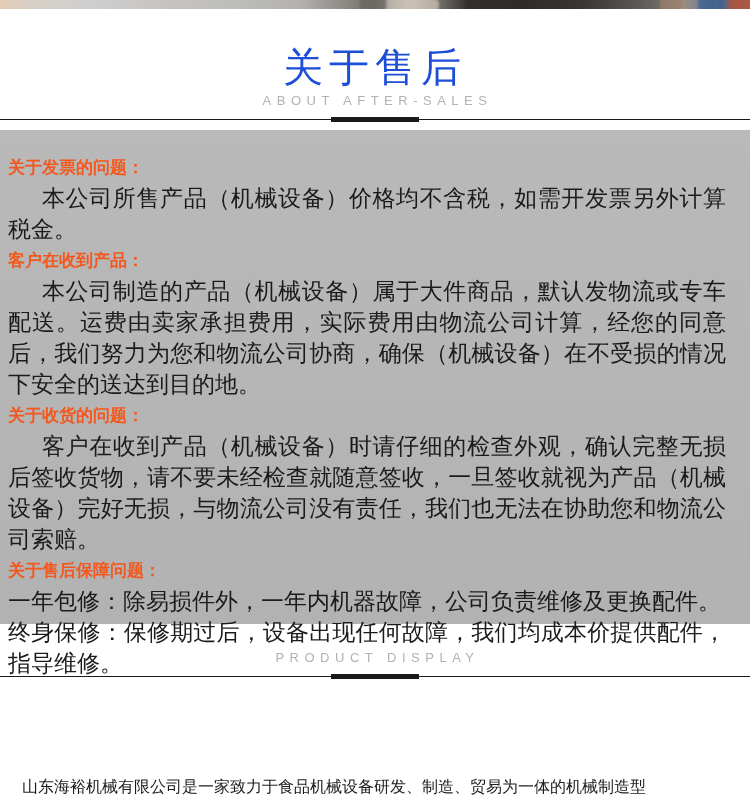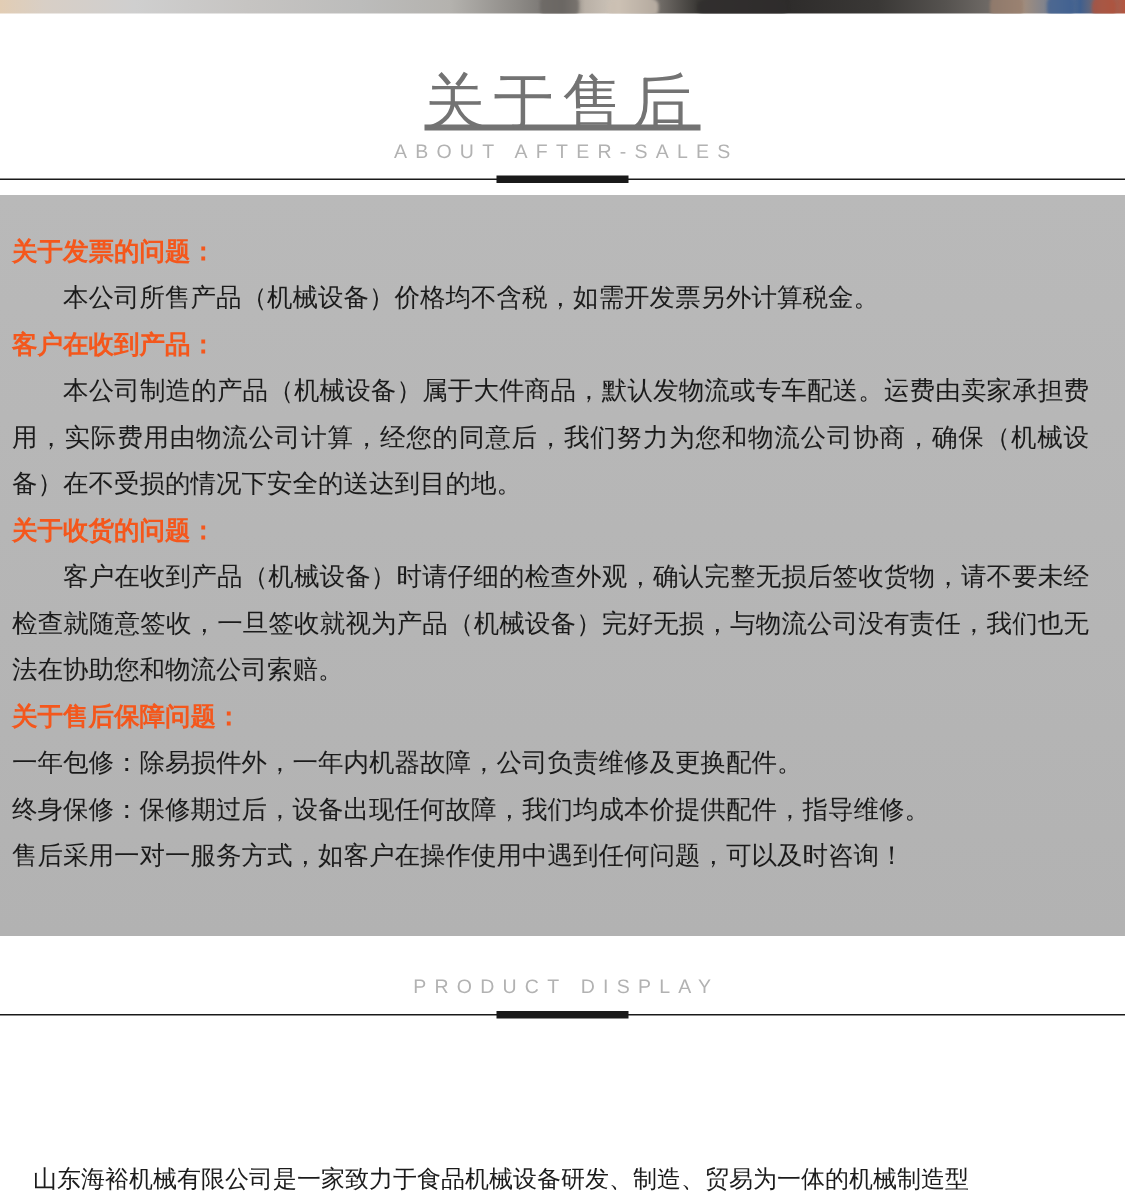--- a/index.html
+++ b/index.html
@@ -48,23 +48,22 @@
     left: 0;
     width: 750px;
     text-align: center;
   }
   .sec-title {
     font-family: "Liberation Serif", "DejaVu Serif", serif;
     font-size: 40px;
     line-height: 52px;
     letter-spacing: 6px;
     font-weight: 400;
-    color: #737373;
+    color: #1d4ed8;
     white-space: nowrap;
-    text-decoration: underline;
   }
   .sec-sub {
     font-family: "Liberation Sans", "DejaVu Sans", sans-serif;
     font-size: 13px;
     line-height: 14px;
     letter-spacing: 5.5px;
     color: #b2b2b2;
     white-space: nowrap;
     padding-left: 5px;
   }
@@ -103,21 +102,21 @@
     color: #f4571c;
     font-size: 17px;
     line-height: 31px;
     font-weight: 700;
     font-family: "Liberation Serif", "DejaVu Serif", serif;
     margin: 0;
     white-space: nowrap;
   }
   .q-body {
     color: #1b1b1b;
-    font-size: 17px;
+    font-size: 23px;
     line-height: 31px;
     font-family: "Liberation Serif", "DejaVu Serif", serif;
     margin: 0;
     text-align: justify;
     text-justify: inter-ideograph;
   }
   .q-body.indent { text-indent: 34px; }
 
   
   .company-copy {
@@ -165,21 +164,20 @@
 
       <h3 class="q-head">客户在收到产品：</h3>
       <p class="q-body indent">本公司制造的产品（机械设备）属于大件商品，默认发物流或专车配送。运费由卖家承担费用，实际费用由物流公司计算，经您的同意后，我们努力为您和物流公司协商，确保（机械设备）在不受损的情况下安全的送达到目的地。</p>
 
       <h3 class="q-head">关于收货的问题：</h3>
       <p class="q-body indent">客户在收到产品（机械设备）时请仔细的检查外观，确认完整无损后签收货物，请不要未经检查就随意签收，一旦签收就视为产品（机械设备）完好无损，与物流公司没有责任，我们也无法在协助您和物流公司索赔。</p>
 
       <h3 class="q-head">关于售后保障问题：</h3>
       <p class="q-body">一年包修：除易损件外，一年内机器故障，公司负责维修及更换配件。</p>
       <p class="q-body">终身保修：保修期过后，设备出现任何故障，我们均成本价提供配件，指导维修。</p>
-      <p class="q-body">售后采用一对一服务方式，如客户在操作使用中遇到任何问题，可以及时咨询！</p>
 
     </div>
   </div>
 
   <div class="sec-head" style="top:651px;">
     <div class="sec-sub">PRODUCT DISPLAY</div>
     <div class="rule">
       <span class="hair"></span>
       <span class="nub"></span>
     </div>

